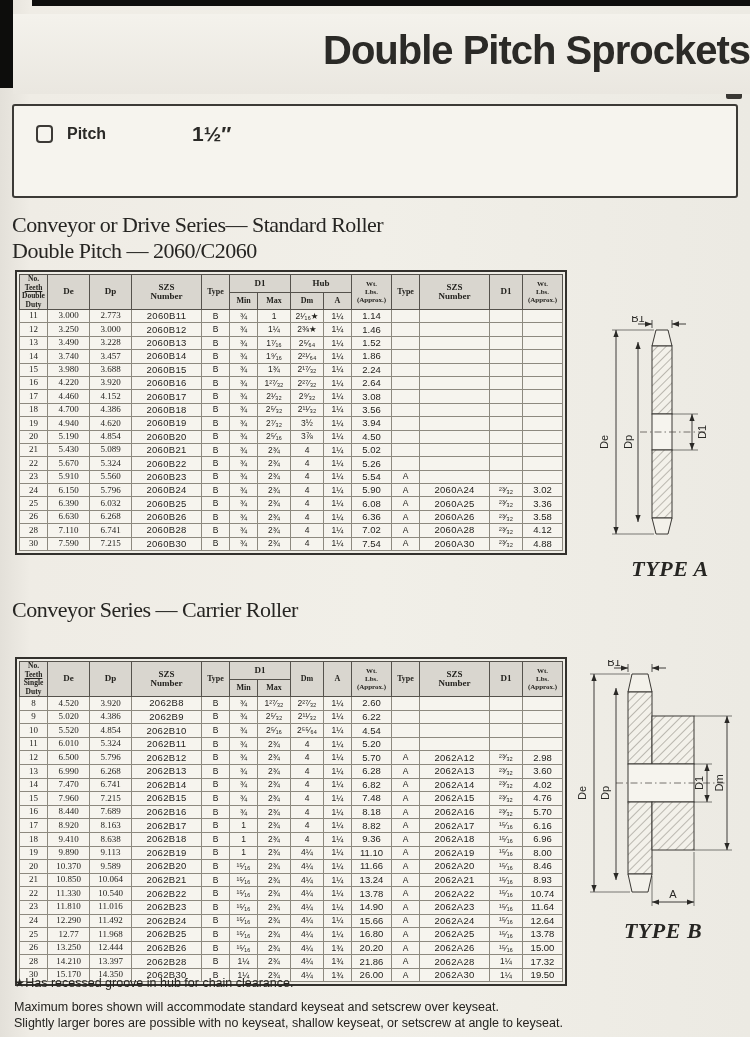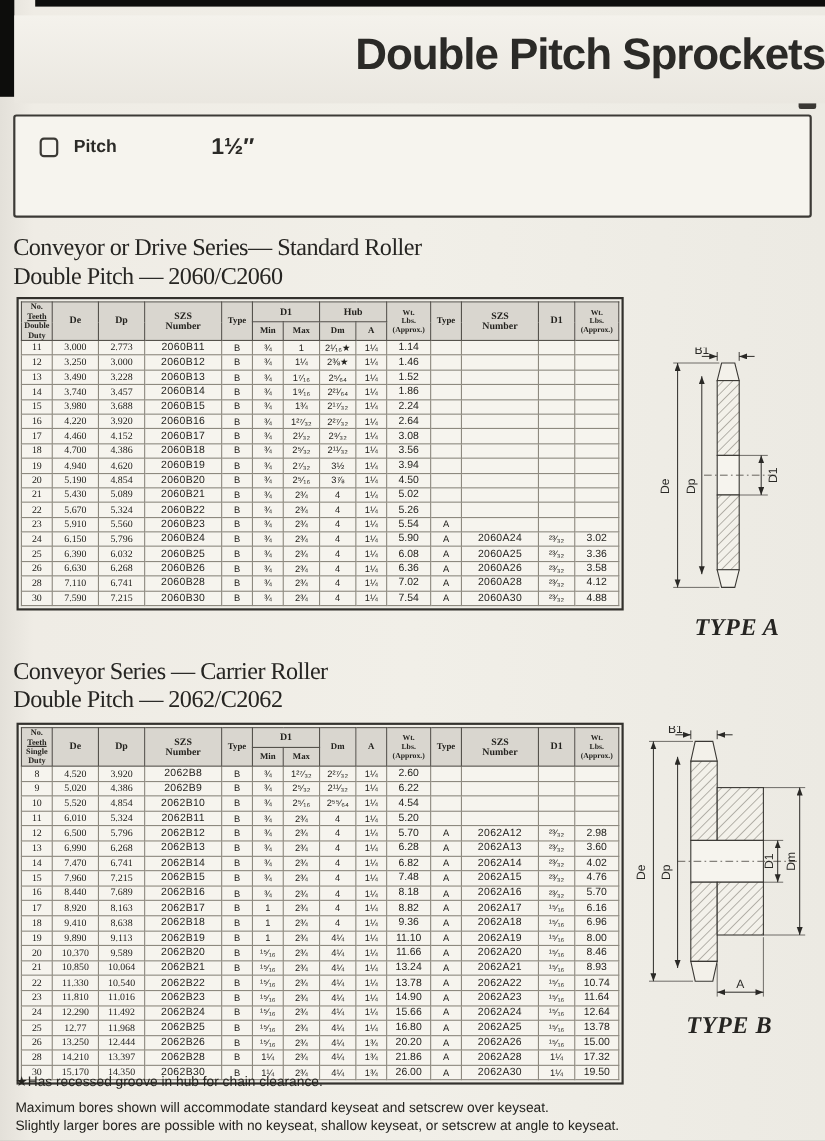--- a/index.html
+++ b/index.html
@@ -487,21 +487,20 @@
       <line x1="78" y1="98" x2="104" y2="98" stroke="#2a2926" stroke-width="0.6"></line>
       <line x1="78" y1="134" x2="104" y2="134" stroke="#2a2926" stroke-width="0.6"></line>
       <line x1="98" y1="98" x2="98" y2="134" stroke="#2a2926" stroke-width="0.9" marker-start="url(#arA)" marker-end="url(#arA)"></line>
       <text x="112" y="116" transform="rotate(-90 112 116)" text-anchor="middle">D1</text>
     </svg>
     <div class="diagram-caption">TYPE A</div>
   </div>
 
   <div class="section-heading sec2">
     <div>Conveyor Series — Carrier Roller</div>
-    <div>Double Pitch — 2062/C2062</div>
   </div>
 
   <div class="tbl-wrap t2wrap">
     <table class="t2">
       <colgroup>
         <col style="width:28px">
           <col style="width:42px">
           <col style="width:42px">
           <col style="width:70px">
         <col style="width:28px">

